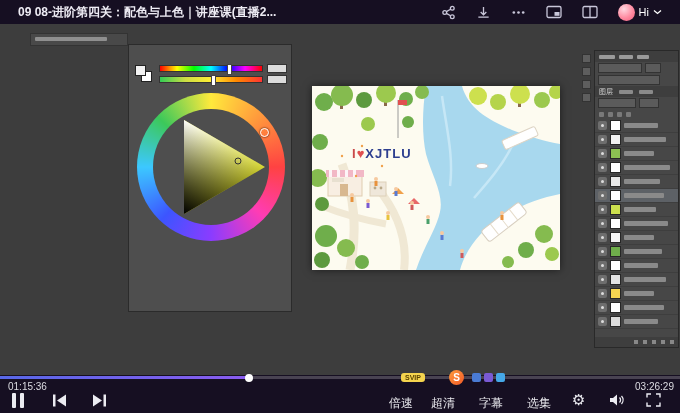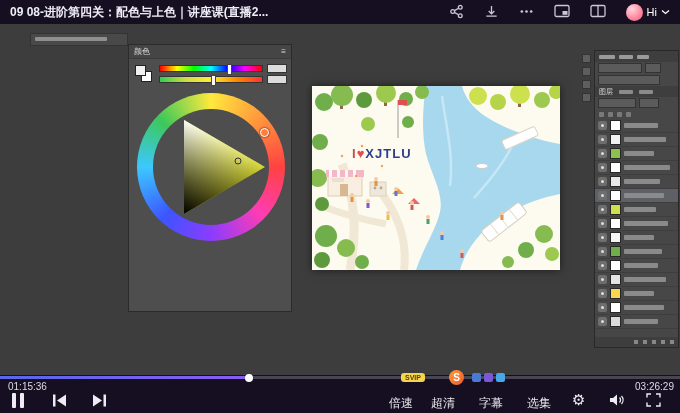--- a/index.html
+++ b/index.html
@@ -1,22 +1,22 @@
 <!DOCTYPE html>
 <html><head>
 <meta charset="utf-8">
 <style>
   html,body{margin:0;padding:0;background:#222;}
   .app{position:relative;width:680px;height:413px;background:#3d3d3d;overflow:hidden;
        font-family:"Liberation Sans","DejaVu Sans",sans-serif;}
   
   .topbar{position:absolute;top:0;left:0;width:100%;height:24px;background:#160f22;
-          display:flex;align-items:center;padding:0 10px;box-sizing:border-box;z-index:30;}
+          display:flex;align-items:center;padding:0 18px;box-sizing:border-box;z-index:30;}
   .title{font-size:12px;font-weight:700;color:#efedf5;white-space:nowrap;overflow:hidden;max-width:360px;}
-  .top-icons{margin-left:auto;display:flex;align-items:flex-start;gap:20px;color:#c9c7da;}
+  .top-icons{margin-left:auto;display:flex;align-items:center;gap:20px;color:#c9c7da;}
   .tbtn{display:flex;align-items:center;cursor:pointer;}
   .avatar-group{display:flex;align-items:center;gap:4px;color:#fff;font-size:11px;}
   .avatar{width:17px;height:17px;border-radius:50%;
           background:radial-gradient(circle at 35% 30%,#ffd7e0,#ff8aa0 55%,#f0607e);}
   
   .video{position:absolute;top:24px;left:0;width:680px;height:351px;background:#3d3d3d;}
   .doc-tab{position:absolute;left:30px;top:9px;width:96px;height:11px;background:#494949;border:1px solid #333;}
   .doc-tab .bar{margin:3px 4px;height:4px;width:72px;background:#8f8f8f;border-radius:1px;}
   
   .cpanel{position:absolute;left:128px;top:20px;width:164px;height:268px;background:#4e4e4e;
@@ -148,24 +148,20 @@
     </div>
   </header>
 
   <div class="video">
 
     <div class="doc-tab">
         <div class="bar"></div>
       </div>
 
     <div class="cpanel">
-      <div class="cp-head">
-        <span>颜色</span>
-        <span>≡</span>
-      </div>
       <div class="fgbg">
         <span class="sw back"></span>
         <span class="sw"></span>
       </div>
       <div class="slider s1">
           <span class="mark" style="left:66%"></span>
         </div>
       <div class="slider s2">
           <span class="mark" style="left:50%"></span>
         </div>

